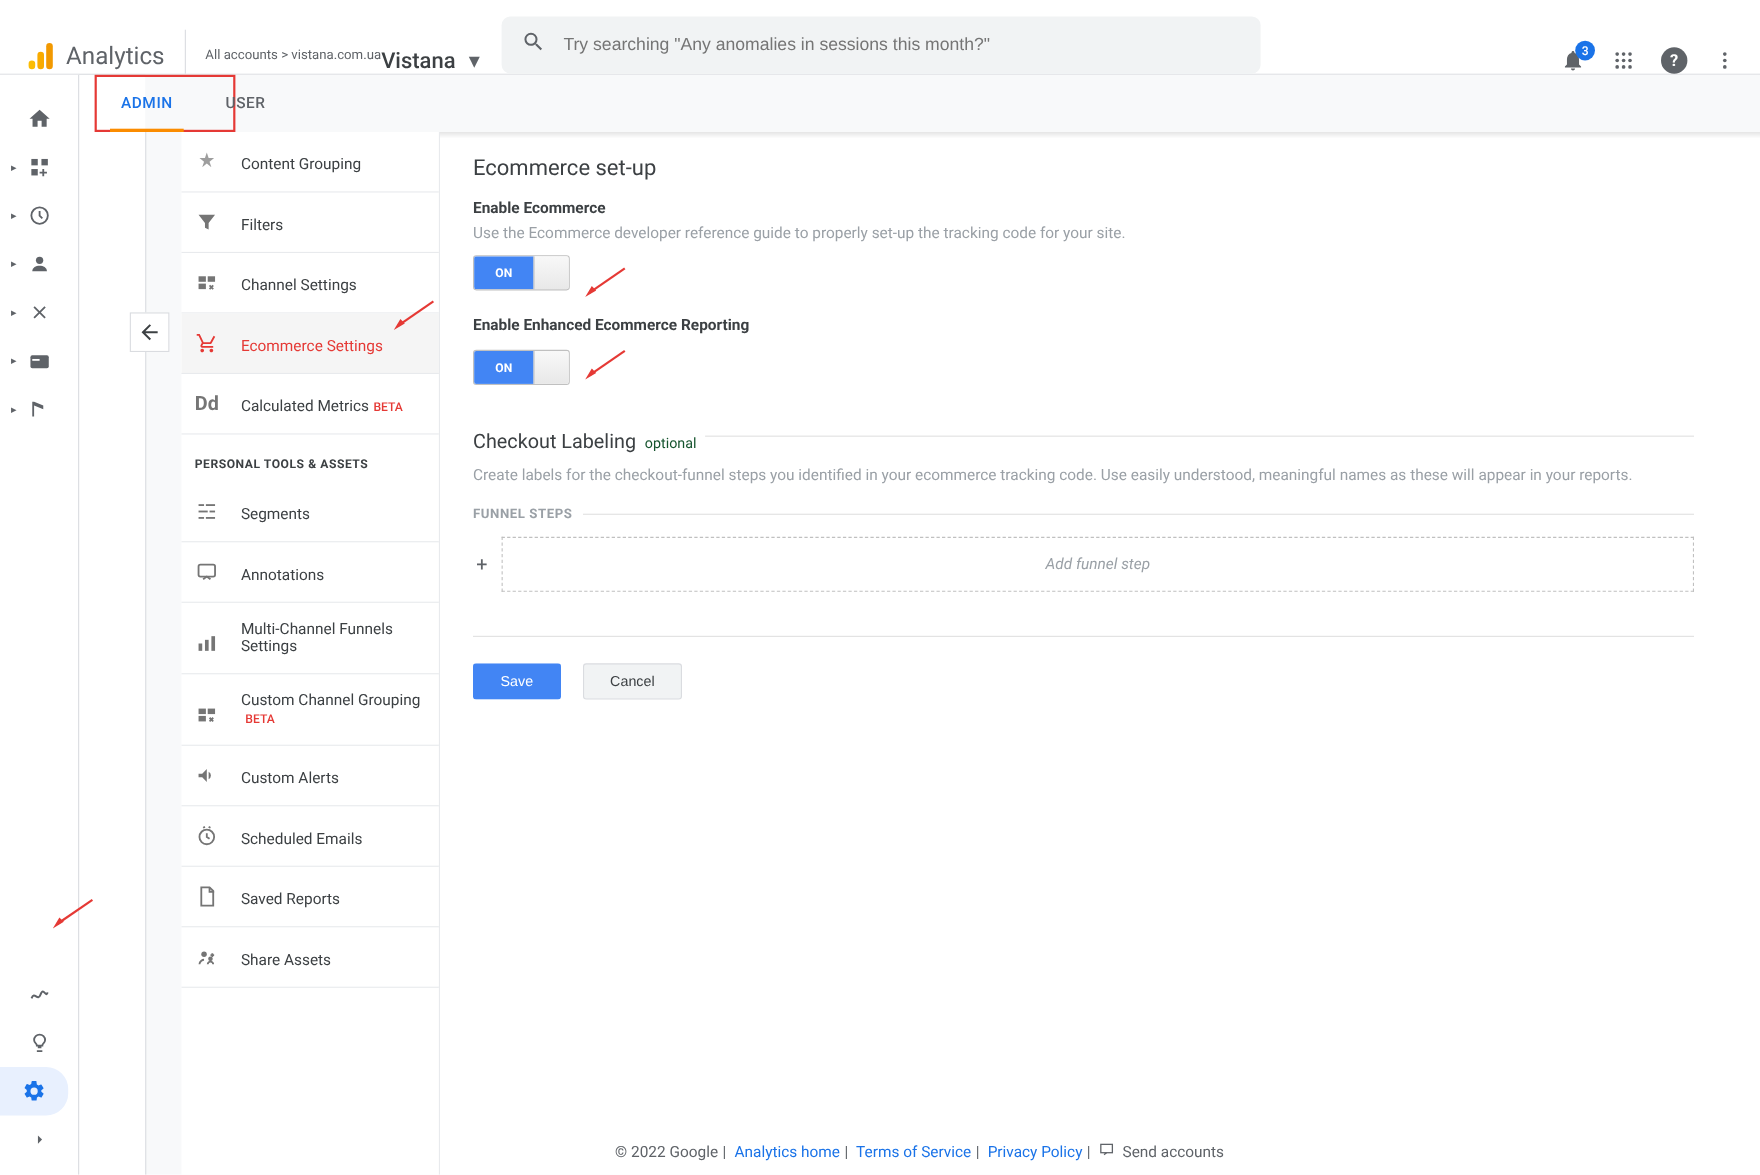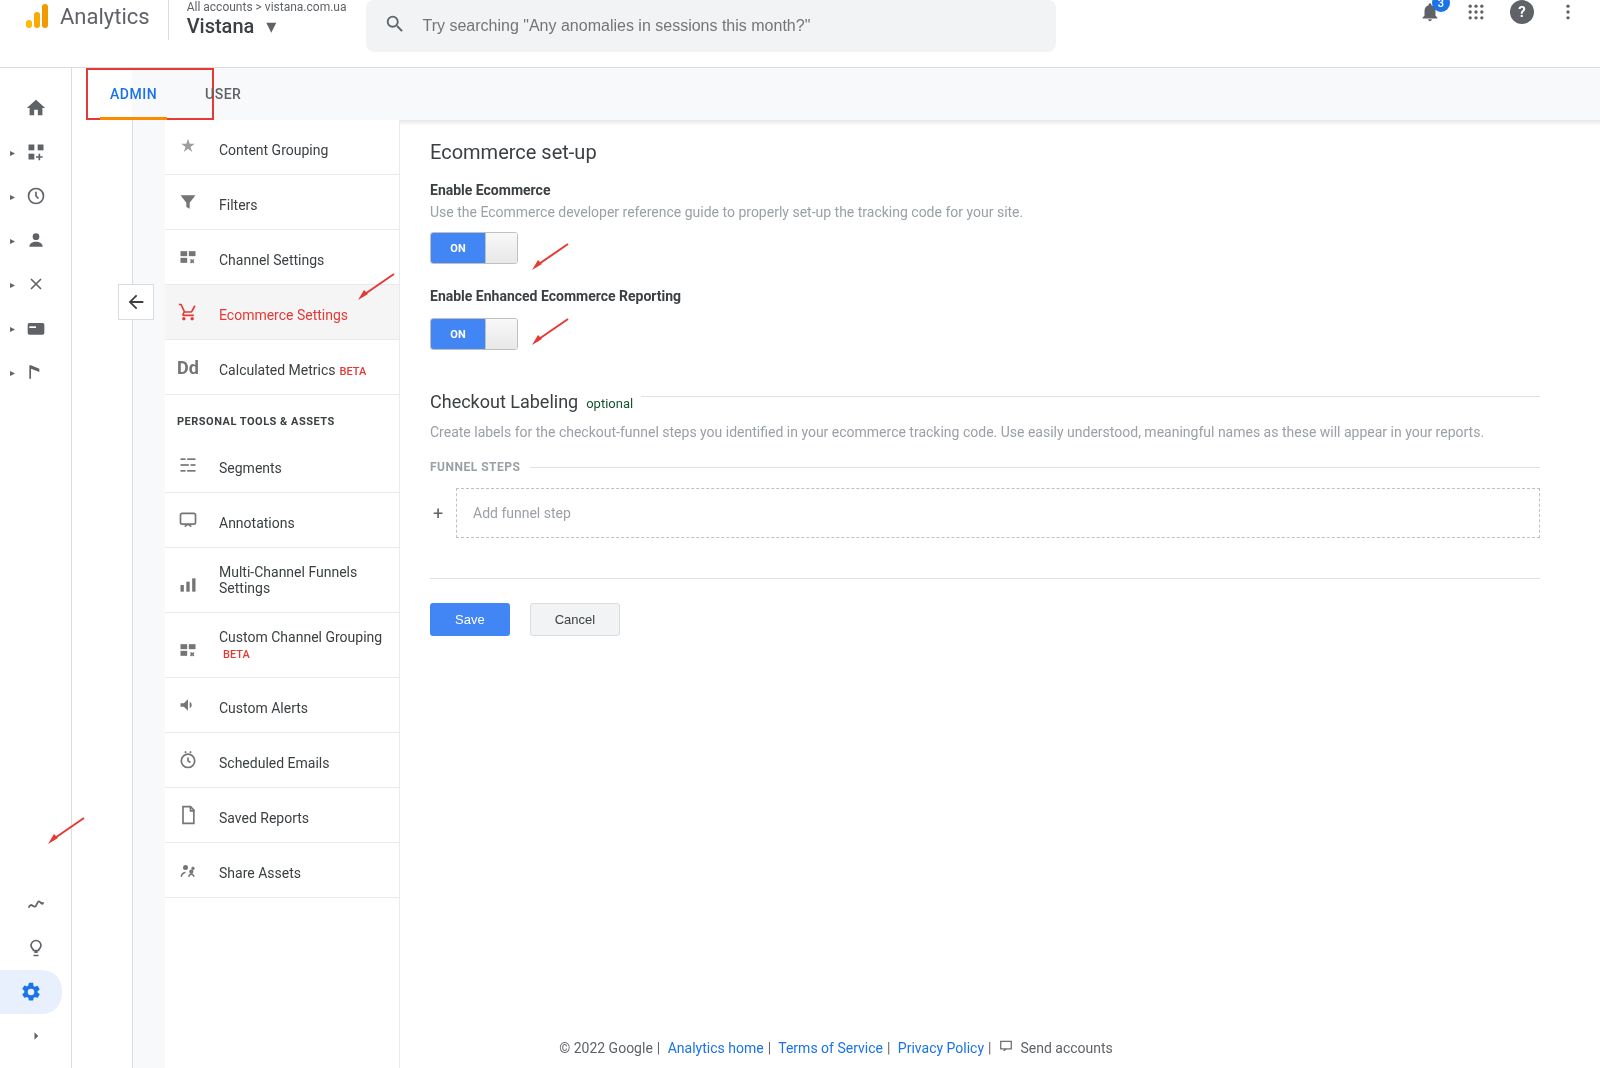--- a/index.html
+++ b/index.html
@@ -1,24 +1,24 @@
 <!DOCTYPE html>
 <html><head>
 <meta charset="utf-8">
 <style>
 * { margin: 0; padding: 0; box-sizing: border-box; }
 body { font-family: Roboto, Arial, sans-serif; font-size: 14px; color: #3c4043; background: #fff; width: 1600px; height: 1068px; overflow: hidden; }
 
 
-.header { display: flex; align-items: flex-start; height: 68px; border-bottom: 1px solid #dadce0; padding: 0 20px; }
+.header { display: flex; align-items: flex-end; height: 68px; border-bottom: 1px solid #dadce0; padding: 0 20px; }
 .logo { display: flex; align-items: center; gap: 8px; }
 .logo-icon { width: 32px; height: 32px; }
 .logo-text { font-size: 22px; color: #5f6368; font-weight: 400; }
 .header-divider { width: 1px; height: 40px; background: #dadce0; margin: 0 18px; }
-.breadcrumb-area { display: flex; flex-direction: column; }
+.breadcrumb-area { display: flex; }
 .breadcrumb-path { font-size: 12px; color: #5f6368; }
 .breadcrumb-property { display: flex; align-items: center; font-size: 20px; color: #3c4043; font-weight: 500; gap: 12px; }
 .dropdown-arrow { color: #5f6368; }
 .search-bar { flex: 1; margin: 0 30px 0 20px; max-width: 690px; height: 52px; background: #f1f3f4; border-radius: 8px; display: flex; align-items: center; padding: 0 18px; gap: 16px; }
 .search-icon { color: #5f6368; font-size: 22px; }
 .search-input { flex: 1; border: none; background: transparent; font-size: 16px; color: #5f6368; outline: none; }
 .header-actions { display: flex; align-items: center; gap: 22px; margin-left: auto; }
 .header-icon { width: 24px; height: 24px; color: #5f6368; cursor: pointer; display: flex; align-items: center; justify-content: center; position: relative; }
 .notif-badge { position: absolute; top: -6px; right: -8px; background: #1a73e8; color: #fff; font-size: 11px; font-weight: 500; border-radius: 50%; width: 18px; height: 18px; display: flex; align-items: center; justify-content: center; }
 .help-circle { width: 24px; height: 24px; border-radius: 50%; background: #5f6368; color: #fff; display: flex; align-items: center; justify-content: center; font-size: 15px; font-weight: bold; }
@@ -76,21 +76,21 @@
 .section-title-row { display: flex; align-items: baseline; gap: 8px; margin: 30px 0 12px; }
 .section-title { font-size: 18px; color: #3c4043; }
 .optional { font-size: 13px; color: #14532d; margin-top: 16px; }
 .title-line { flex: 1; height: 1px; background: #e0e0e0; align-self: center; }
 
 
 .funnel-label { font-size: 12px; font-weight: 700; letter-spacing: 0.5px; color: #9aa0a6; display: flex; align-items: center; gap: 10px; margin: 20px 0 14px; }
 .funnel-label .line { flex: 1; height: 1px; background: #e0e0e0; }
 .funnel-box { display: flex; align-items: center; gap: 10px; }
 .plus-btn { width: 16px; font-size: 18px; color: #5f6368; text-align: center; }
-.add-step { flex: 1; border: 1px dashed #c0c0c0; padding: 16px; text-align: left; color: #9aa0a6; font-size: 14px; cursor: pointer; }
+.add-step { flex: 1; border: 1px dashed #c0c0c0; padding: 16px; text-align: center; color: #9aa0a6; font-size: 14px; cursor: pointer; font-style: italic; }
 
 .divider { height: 1px; background: #e0e0e0; margin: 40px 0 24px; }
 
 
 .btn-row { display: flex; gap: 20px; }
 .btn { padding: 8px 24px; border-radius: 3px; font-size: 13px; font-weight: 500; cursor: pointer; border: 1px solid transparent; }
 .btn-primary { background: #4285f4; color: #fff; }
 .btn-secondary { background: #f1f3f4; border: 1px solid #dadce0; color: #3c4043; }
 
 

